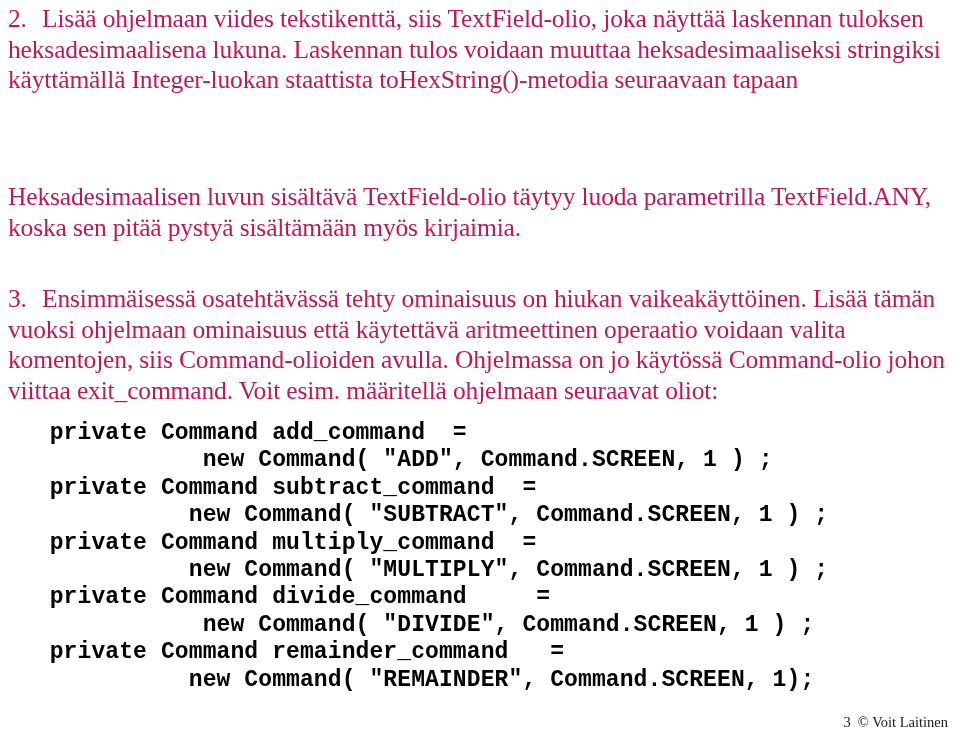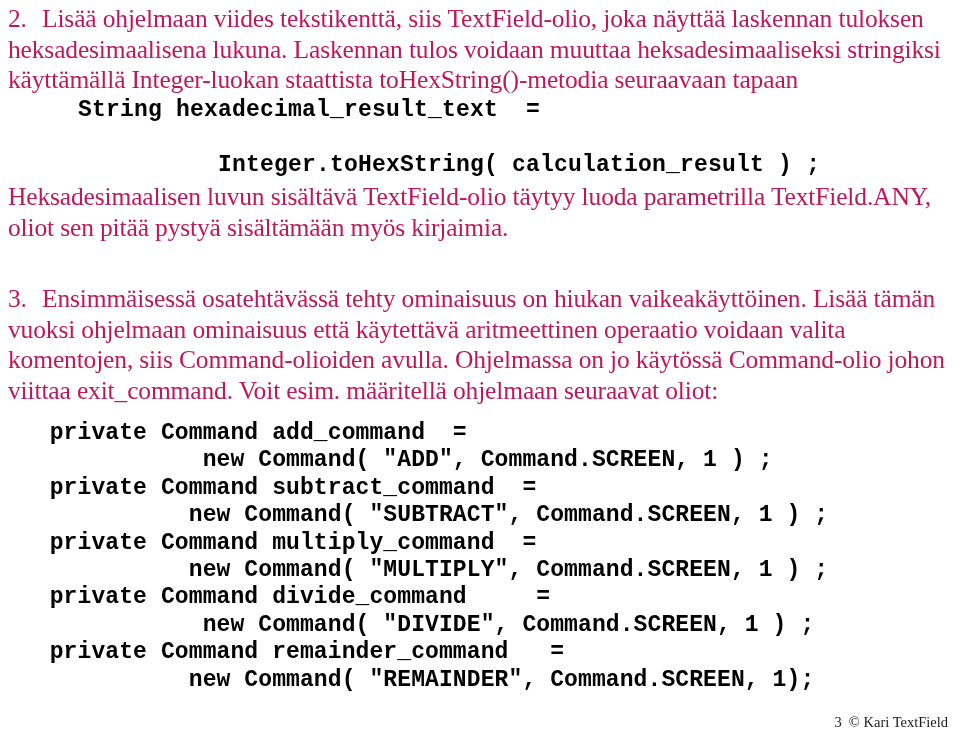--- a/index.html
+++ b/index.html
@@ -74,34 +74,31 @@
   }
   .footer .pg { margin-right: 7px; }
 </style>
 </head>
 <body>
 
 <div class="page">
 
   <div class="prose" style="left:8px; top:4px; width:944px;"><span class="item-num">2.</span><span>Lisää ohjelmaan viides tekstikenttä, siis TextField-olio, joka näyttää laskennan tuloksen heksadesimaalisena lukuna. Laskennan tulos voidaan muuttaa heksadesimaaliseksi stringiksi käyttämällä Integer-luokan staattista toHexString()-metodia seuraavaan tapaan</span></div>
 
-  <div class="code" style="left:8px; top:97px; width:944px;">     String hexadecimal_result_text  =
 
-               Integer.toHexString( calculation_result ) ;</div>
-
-  <div class="prose" style="left:8px; top:182px; width:944px;">Heksadesimaalisen luvun sisältävä TextField-olio täytyy luoda parametrilla TextField.ANY, oliot sen pitää pystyä sisältämään myös kirjaimia.</div>
+  <div class="prose" style="left:8px; top:182px; width:944px;">Heksadesimaalisen luvun sisältävä TextField-olio täytyy luoda parametrilla TextField.ANY, koska sen pitää pystyä sisältämään myös kirjaimia.</div>
 
   <div class="prose" style="left:8px; top:284px; width:944px;"><span class="item-num">3.</span><span>Ensimmäisessä osatehtävässä tehty ominaisuus on hiukan vaikeakäyttöinen. Lisää tämän vuoksi ohjelmaan ominaisuus että käytettävä aritmeettinen operaatio voidaan valita komentojen, siis Command-olioiden avulla. Ohjelmassa on jo käytössä Command-olio johon viittaa exit_command. Voit esim. määritellä ohjelmaan seuraavat oliot:</span></div>
 
   <div class="code lower" style="left:8px; top:420px; width:944px;">   private Command add_command  =
               new Command( "ADD", Command.SCREEN, 1 ) ;
    private Command subtract_command  =
              new Command( "SUBTRACT", Command.SCREEN, 1 ) ;
    private Command multiply_command  =
              new Command( "MULTIPLY", Command.SCREEN, 1 ) ;
    private Command divide_command     =
               new Command( "DIVIDE", Command.SCREEN, 1 ) ;
    private Command remainder_command   =
              new Command( "REMAINDER", Command.SCREEN, 1);</div>
 
-  <div class="footer"><span class="pg">3</span><span>© Kari TextField</span></div>
+  <div class="footer"><span class="pg">3</span><span>© Voit Laitinen</span></div>
 
 </div>
 
 </body></html>

